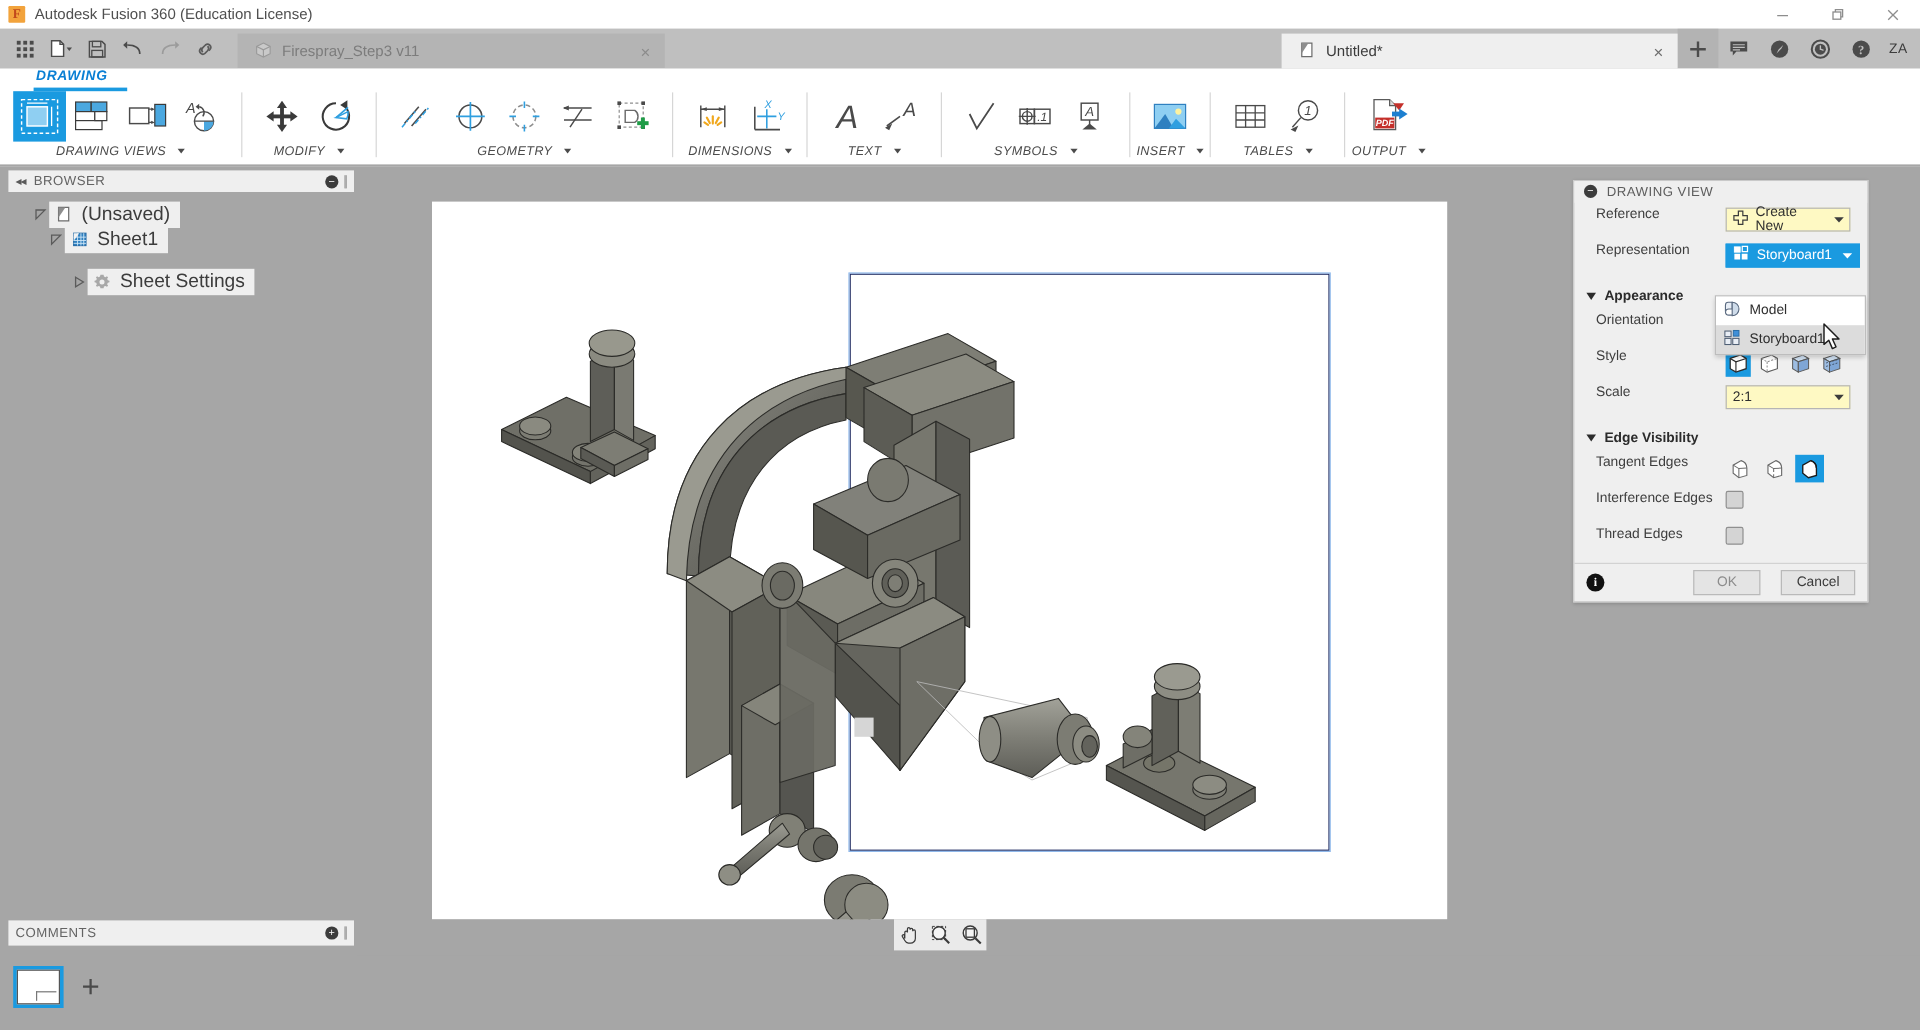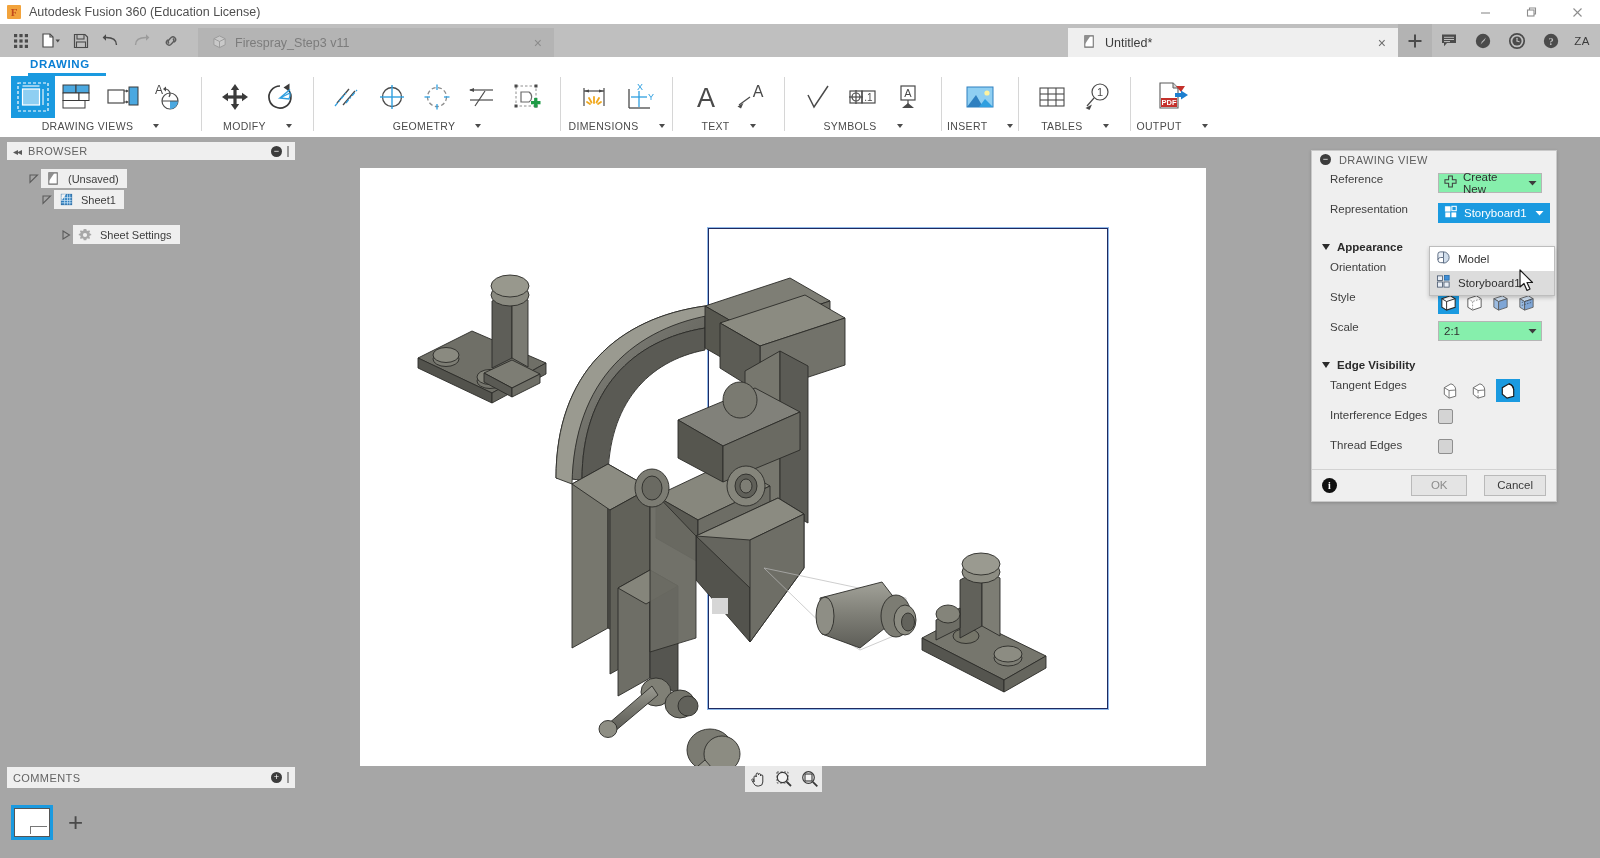--- a/index.html
+++ b/index.html
@@ -56,59 +56,60 @@
   .ri-btn.plus { background:#b3b3b3; }
   .avatar {
     width:28px; height:22px; display:flex; align-items:center; justify-content:center;
     font-size:11.5px; color:#3c3c3c; letter-spacing:.5px;
   }
 
   
   .ribbon {
     position:absolute; top:57px; left:0; width:1600px; height:82px;
     background:#ffffff;
+    font-style:italic;
   }
   .ribbon-tabrow { height:18px; position:relative; }
   .ribbon-tab {
     position:absolute; left:30px; top:1px; font-size:11.5px; font-weight:bold;
     color:#0a7fd4; letter-spacing:.6px;
   }
   .ribbon-tab-underline {
     position:absolute; left:28px; top:16px; width:78px; height:2.5px; background:#1a9ae0;
   }
   .ribbon-body { display:flex; height:64px; align-items:flex-start; padding-left:5px; }
   .rgroup { display:flex; flex-direction:column; align-items:center; height:62px; position:relative; }
   .rgroup-icons { display:flex; align-items:center; height:44px; gap:1px; padding:0 6px; }
   .ricon {
     width:44px; height:42px; display:flex; align-items:center; justify-content:center;
     position:relative;
   }
   .ricon.sel { background:#1a9ae0; }
   .rgroup-label {
     font-size:10.5px; color:#4b4b4b; letter-spacing:.35px; white-space:nowrap;
-    display:flex; align-items:center; gap:20px; margin-top:1px;
+    display:flex; align-items:center; gap:10px; margin-top:1px;
   }
   .rcaret { border-left:3.5px solid transparent; border-right:3.5px solid transparent; border-top:4.5px solid #4b4b4b; display:inline-block; }
   .rdivider { width:1px; height:54px; background:#d6d6d6; margin:0 5px; align-self:flex-start; margin-top:2px; }
   .ribbon-bottom { position:absolute; left:0; top:80px; width:1600px; height:2px; background:#a6a6a6; }
   .browser-header {
     position:absolute; left:7px; top:142px; width:288px; height:18px;
     background:#efefef; display:flex; align-items:center; padding:0 6px;
     font-size:11px; color:#636363; letter-spacing:.4px;
   }
   .browser-header .bh-collapse { color:#5a5a5a; font-size:10px; margin-right:7px; letter-spacing:-1px; }
   .browser-header .bh-right { margin-left:auto; display:flex; align-items:center; gap:5px; }
   .dot-minus {
     width:11px; height:11px; border-radius:50%; background:#3c3c3c; color:#fff;
     font-size:9px; line-height:11px; text-align:center;
   }
   .bh-grip { width:2px; height:11px; border-left:1px solid #9a9a9a; border-right:1px solid #9a9a9a; }
 
   .tree { position:absolute; left:7px; top:168px; width:288px; }
-  .tnode { display:flex; align-items:center; height:21px; font-size:11px; color:#3c3c3c; }
+  .tnode { display:flex; align-items:center; height:21px; font-size:16px; color:#3c3c3c; }
   .tarrow {
     width:14px; display:flex; align-items:center; justify-content:center; color:#5b5b5b;
     font-size:9px; flex:0 0 14px;
   }
   .tlabel { background:#efefef; padding:2px 8px 2px 4px; display:flex; align-items:center; gap:7px; }
   .ticon { width:16px; height:15px; display:flex; align-items:center; justify-content:center; }
 
   
   .comments {
     position:absolute; left:7px; top:767px; width:288px; height:21px;
@@ -166,21 +167,21 @@
   .dlg-body { flex:1; position:relative; padding:4px 0 0 0; }
   .row { display:flex; align-items:flex-start; height:30px; padding:0 14px 0 18px; }
   .row .lbl { font-size:11.5px; color:#3e3e3e; width:108px; flex:0 0 108px; }
   .section-head {
     display:flex; align-items:center; gap:7px; height:28px; padding-left:10px;
     font-size:11.5px; color:#2b2b2b; font-weight:bold;
   }
   .tri { border-left:4.5px solid transparent; border-right:4.5px solid transparent; border-top:6px solid #2b2b2b; }
 
   .combo {
-    flex:1; height:20px; background:#86efac; border:1px solid #b5b5b5;
+    flex:1; height:20px; background:#fef9c3; border:1px solid #b5b5b5;
     display:flex; align-items:center; gap:6px; padding:0 2px 0 5px;
     font-size:11.5px; color:#2f2f2f; position:relative;
   }
   .combo .cb-arrow { margin-left:auto; width:14px; display:flex; align-items:center; justify-content:center; }
   .combo.blue { background:#1a9ae0; border-color:#1a9ae0; color:#fff; }
   .combo.blue .cb-arrow svg polygon { fill:#fff; }
 
   .iconbtn {
     width:24px; height:23px; display:flex; align-items:center; justify-content:center;
     margin-right:5px; background:transparent;

